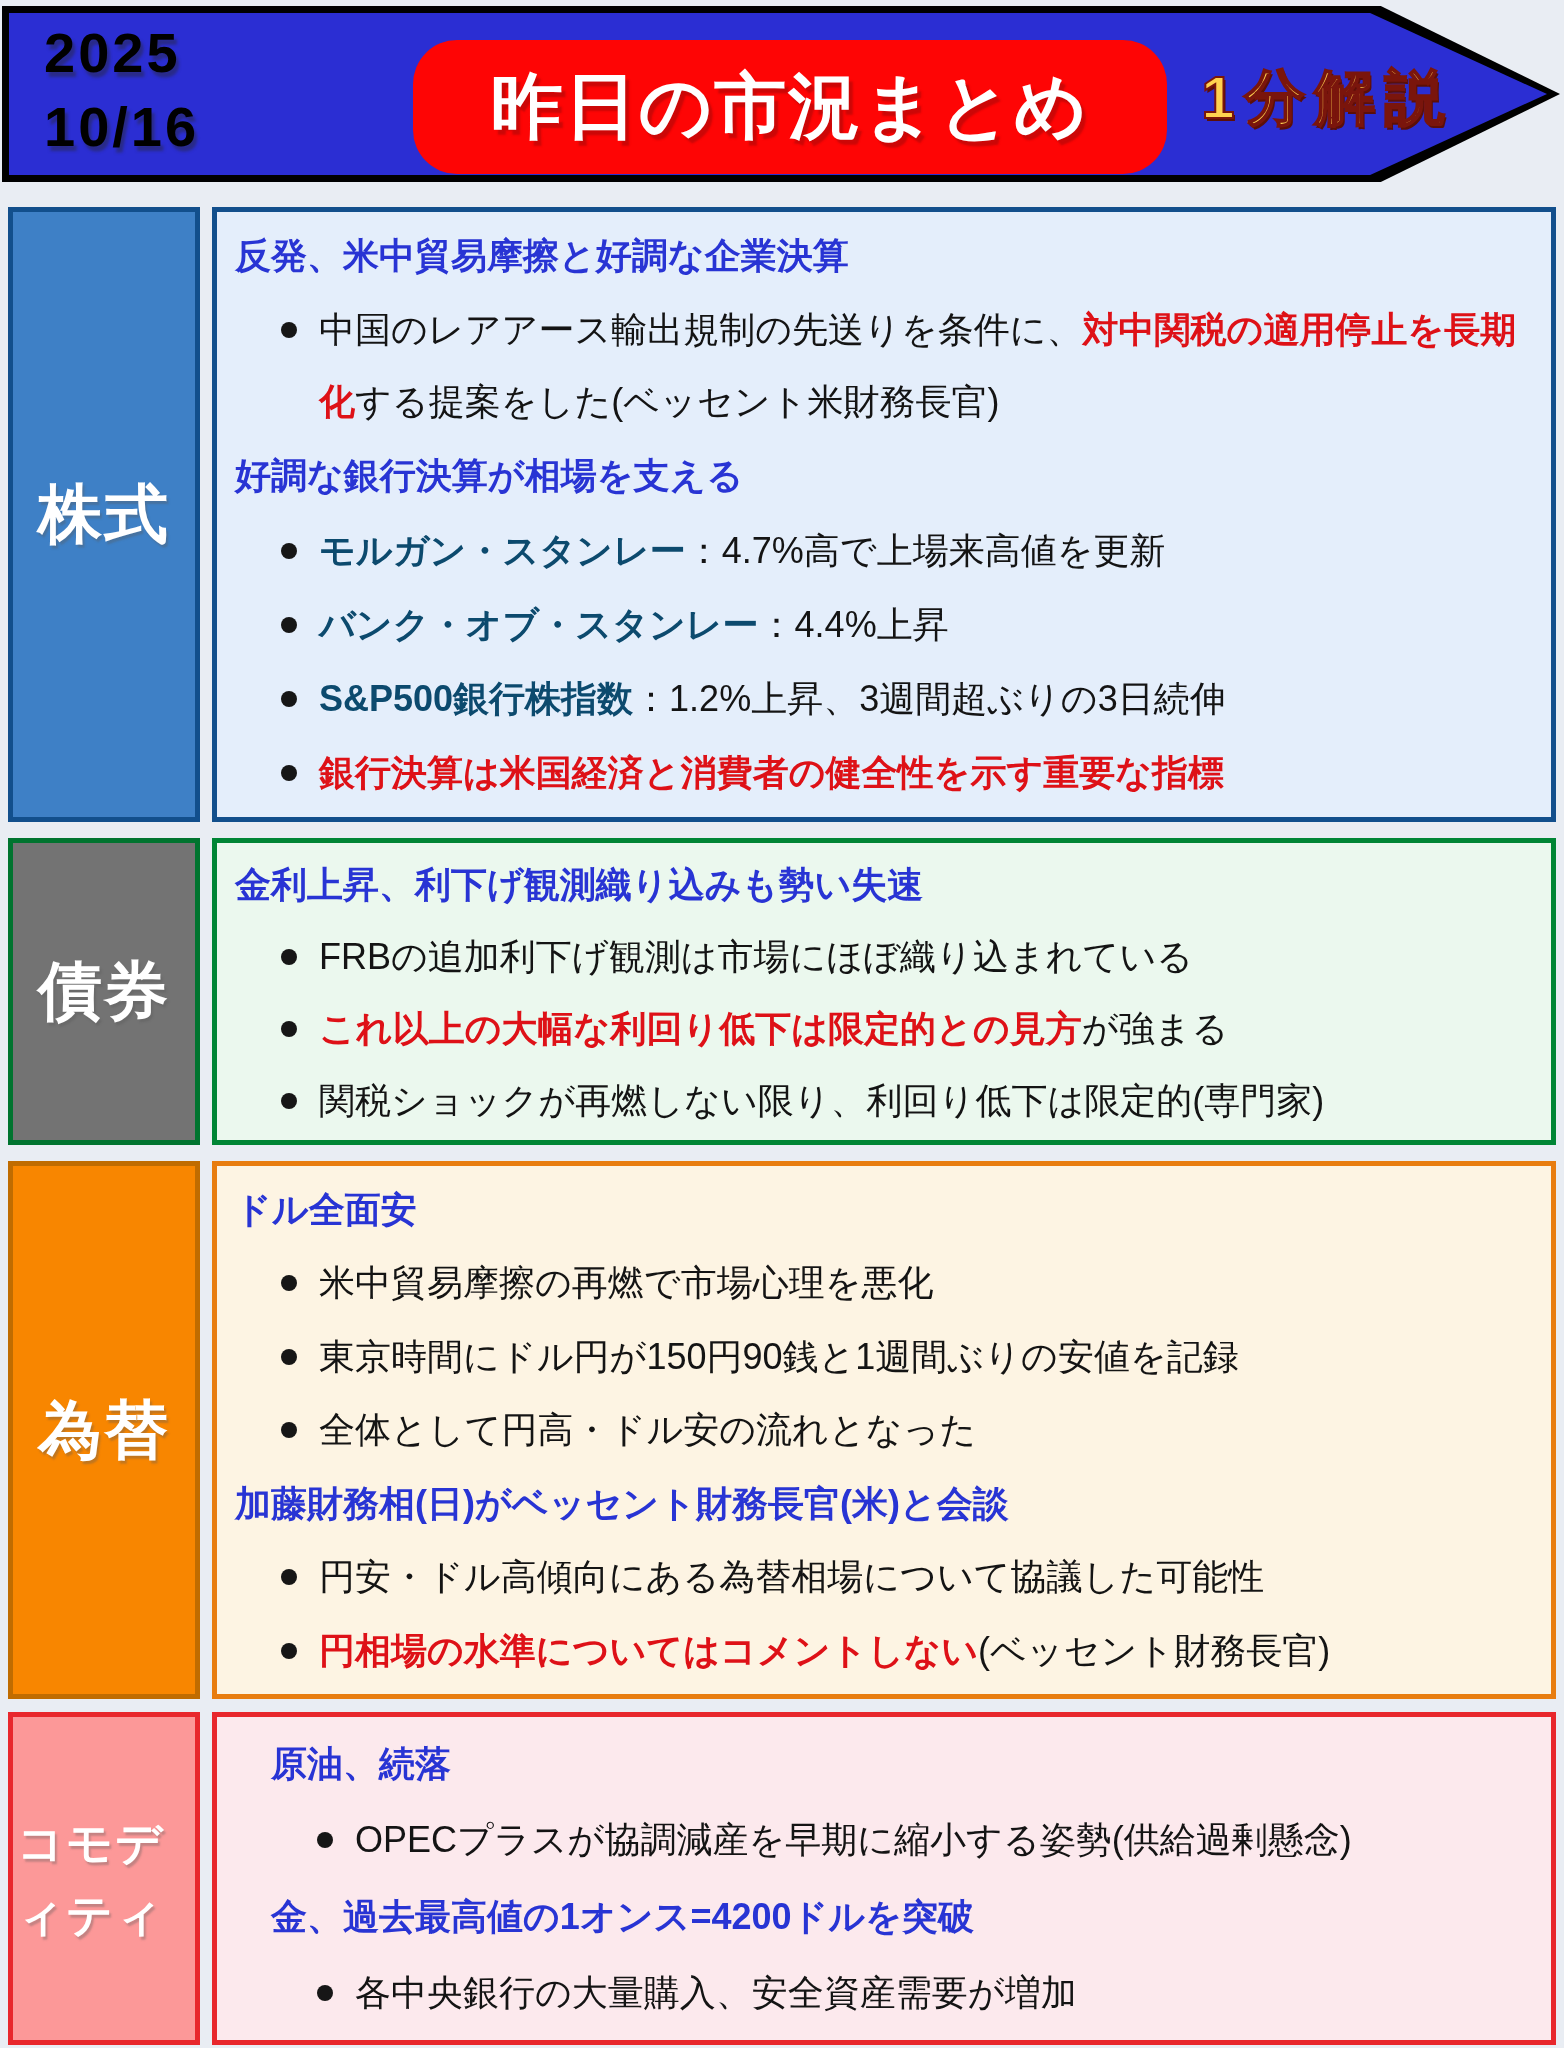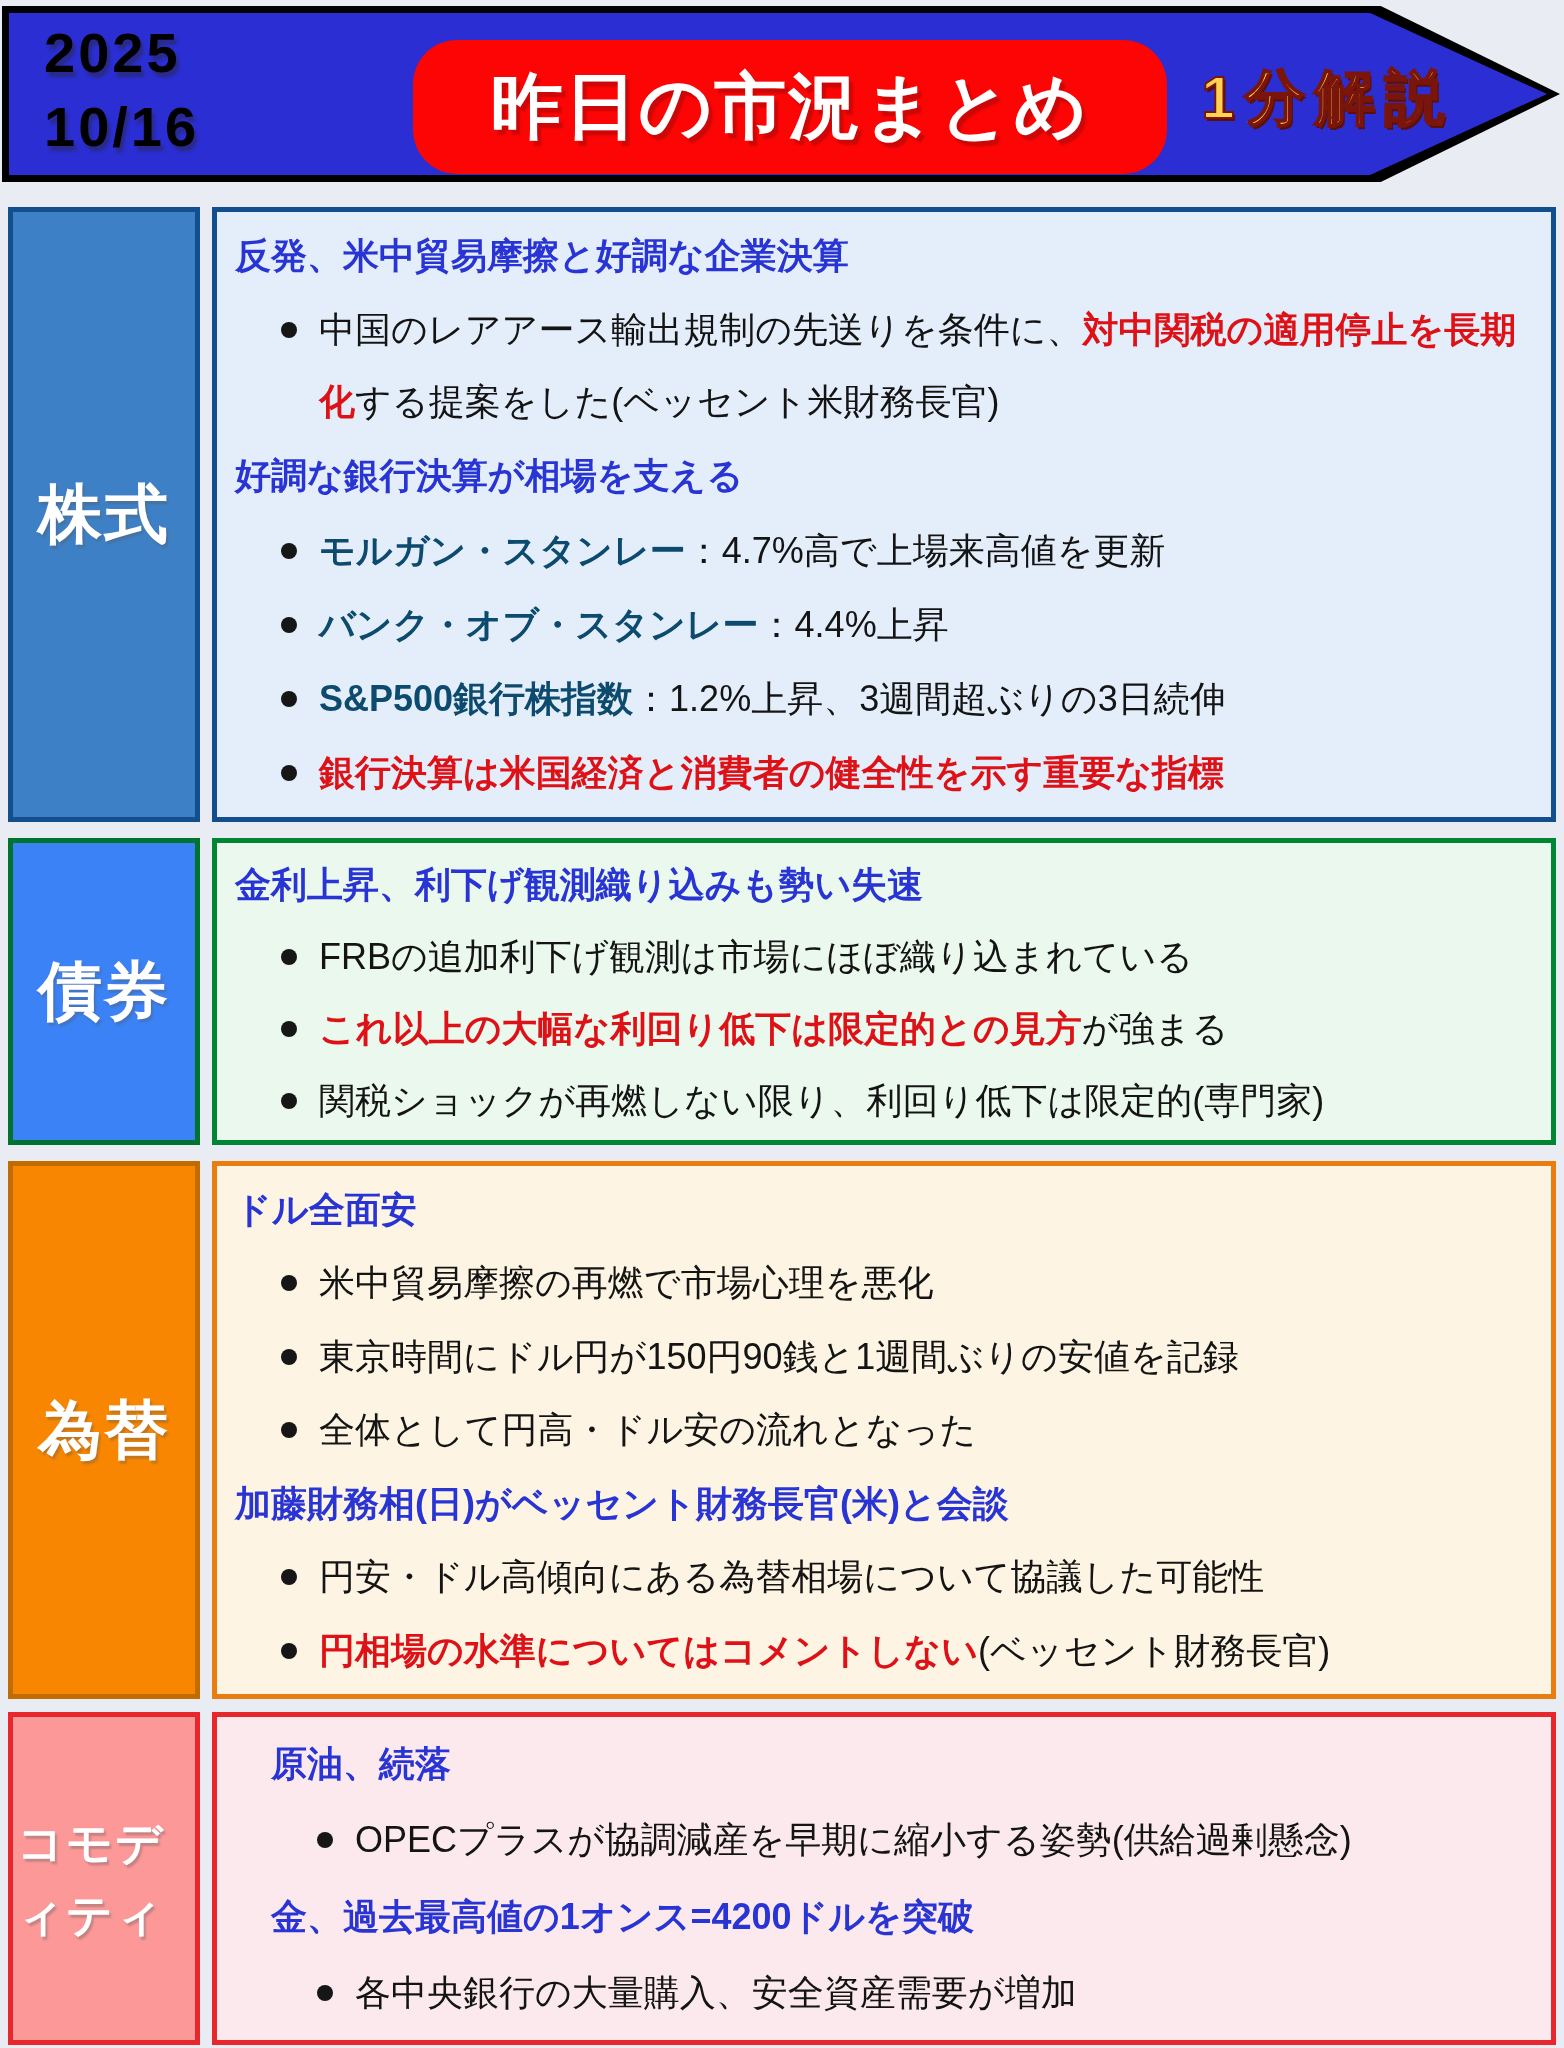--- a/index.html
+++ b/index.html
@@ -98,21 +98,21 @@
           <span class="bullet-dot"></span>
           <div class="row-text"><span class="seg-darkred">S&amp;P500銀行株指数</span><span class="seg-normal">：1.2%上昇、3週間超ぶりの3日続伸</span></div>
         </div>
         <div class="row bullet">
           <span class="bullet-dot"></span>
           <div class="row-text"><span class="seg-red">銀行決算は米国経済と消費者の健全性を示す重要な指標</span></div>
         </div>
       </div>
     </section>
     <section class="section section-bonds">
-      <div class="sec-label" style="background: #3b82f6; border-color: rgb(0, 116, 47);">債券</div>
+      <div class="sec-label" style="background: #737373; border-color: rgb(0, 116, 47);">債券</div>
       <div class="sec-content" style="background: rgb(235, 248, 238); border-color: rgb(0, 133, 53);">
         <div class="row heading">
           <div class="row-text"><span class="seg-heading">金利上昇、利下げ観測織り込みも勢い失速</span></div>
         </div>
         <div class="row bullet">
           <span class="bullet-dot"></span>
           <div class="row-text"><span class="seg-normal">FRBの追加利下げ観測は市場にほぼ織り込まれている</span></div>
         </div>
         <div class="row bullet">
           <span class="bullet-dot"></span>

